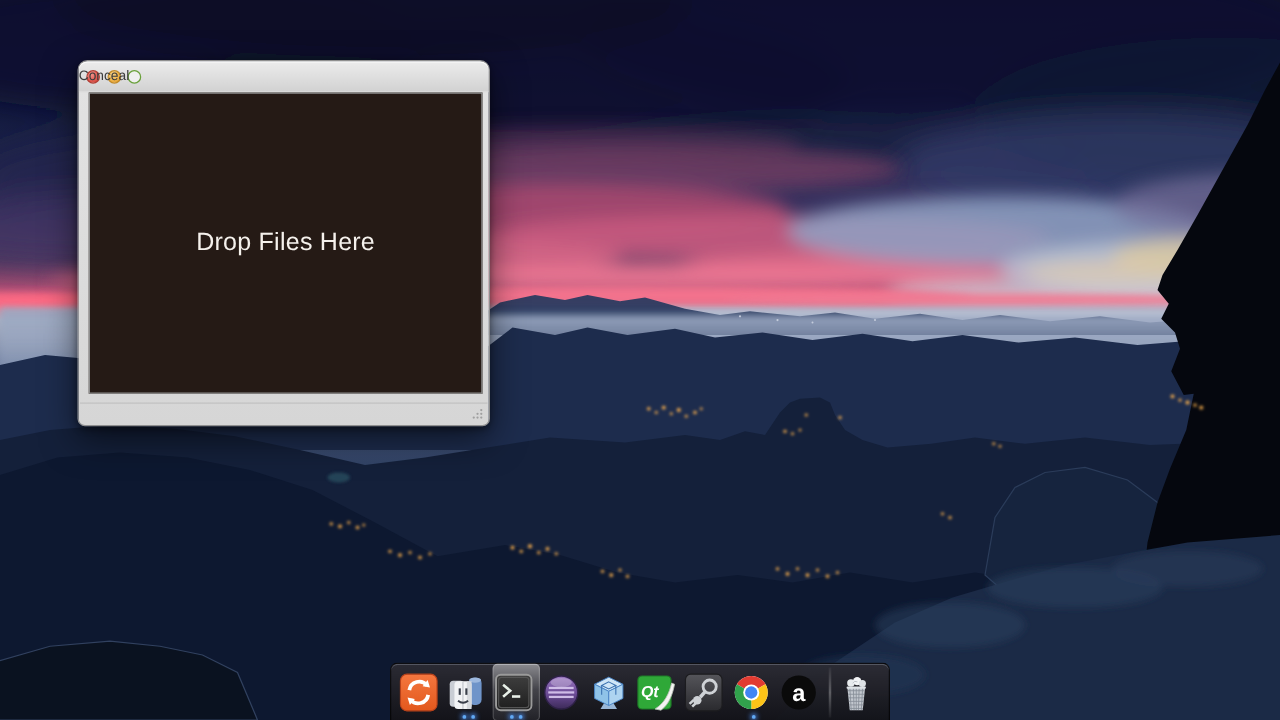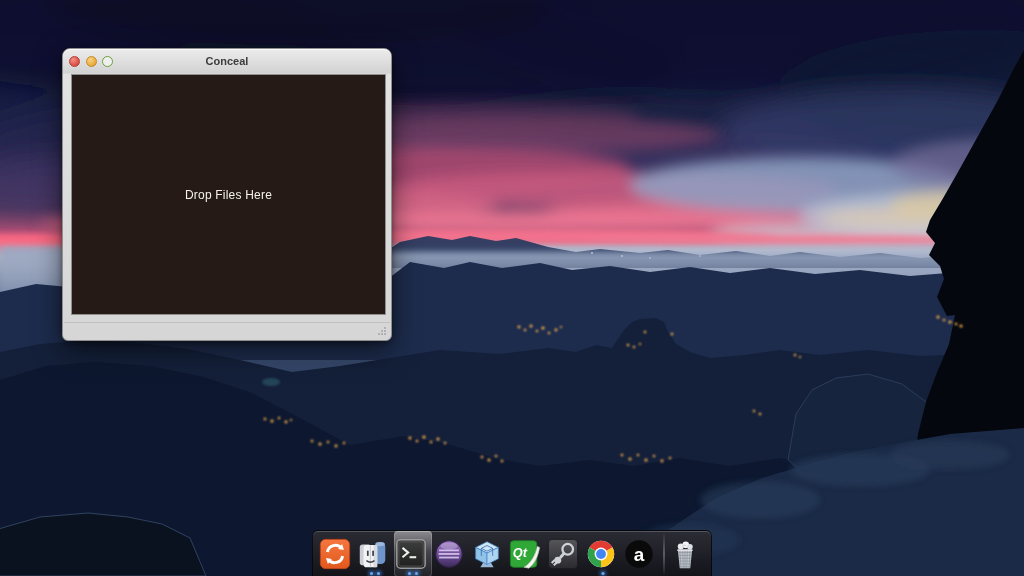--- a/index.html
+++ b/index.html
@@ -10,31 +10,31 @@
   
   .app-window{position:absolute;left:62px;top:48px;width:330px;height:293px;
     background:linear-gradient(180deg,#e3e3e3,#d6d6d6);
     border:1px solid #8f8f8f;border-radius:8px 8px 6px 6px;
     box-shadow:0 10px 28px rgba(0,0,0,.55),0 2px 6px rgba(0,0,0,.4);
     box-sizing:border-box;}
   .titlebar{position:relative;height:24px;border-radius:7px 7px 0 0;
     background:linear-gradient(180deg,#ececec,#d2d2d2);
     border-bottom:1px solid rgba(0,0,0,.08);
     box-shadow:inset 0 1px 0 rgba(255,255,255,.8);}
-  .title-text{position:absolute;left:0;right:0;top:0;line-height:24px;text-align:center;
-    font-size:11px;font-weight:bold;color:#3c3c3c;}
+  .title-text{position:absolute;left:0;right:0;top:0;line-height:24px;text-align:left;
+    font-size:11px;font-weight:normal;color:#3c3c3c;}
   .lights{position:absolute;left:6px;top:6.5px;display:flex;gap:5.5px;}
   .light{width:11px;height:11px;border-radius:50%;box-sizing:border-box;padding:0;cursor:default;}
   .light.close{background:radial-gradient(circle at 35% 30%,#f2918a,#e0564d 60%,#c44138);border:1px solid #b23f35;}
   .light.min{background:radial-gradient(circle at 35% 30%,#f7d388,#eeb044 60%,#d79327);border:1px solid #c28a27;}
   .light.max{background:radial-gradient(circle at 35% 30%,#c2e69a,#8bc34a 60%,#6fa437;);border:1px solid #69a03a;}
   .dropzone{position:absolute;left:8px;top:25px;width:313px;height:239px;
     background:#251a15;border:1px solid #8f8f8f;
     display:flex;align-items:center;justify-content:center;}
-  .dropzone-label{color:#f5f1ec;font-size:12px;letter-spacing:.2px;}
+  .dropzone-label{color:#f5f1ec;font-size:20px;letter-spacing:.2px;}
   .statusbar{position:absolute;left:0;right:0;bottom:0;height:26px;}
   .statusbar-line{position:absolute;left:1px;right:1px;top:8px;height:1px;background:rgba(0,0,0,.10);}
   .grip{position:absolute;right:4px;bottom:4px;width:11px;height:11px;cursor:nwse-resize;}
 
   
   .dock{position:absolute;left:312px;bottom:0;width:400px;height:46px;
     background:linear-gradient(180deg,rgba(44,44,52,.97),rgba(20,20,25,.97));
     border:1px solid rgba(0,0,0,.65);border-bottom:none;
     border-radius:6px 6px 0 0;
     box-shadow:inset 0 1px 0 rgba(160,165,180,.35);

